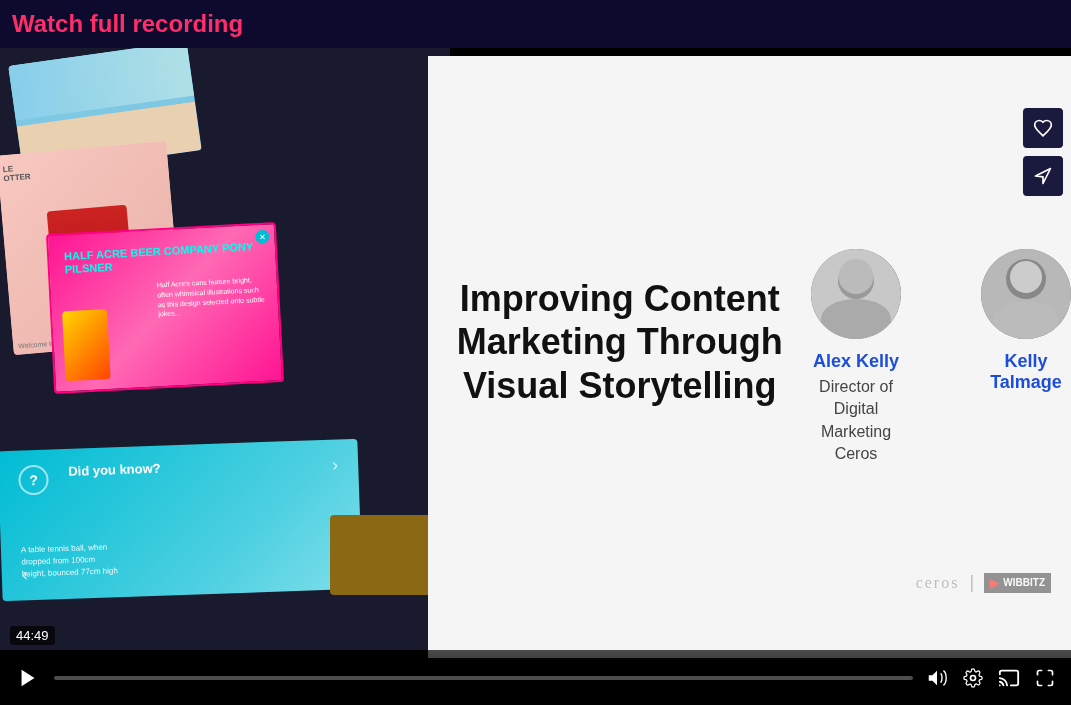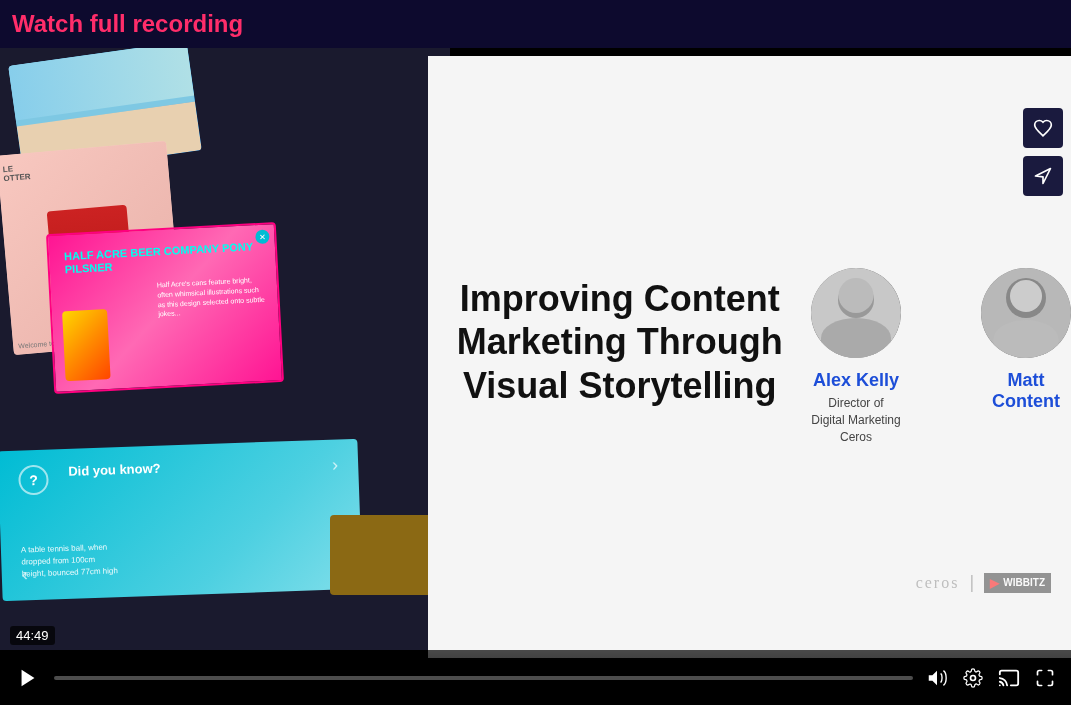--- a/index.html
+++ b/index.html
@@ -153,21 +153,21 @@
     }
 
     .speaker-name {
       font-size: 18px;
       font-weight: 600;
       color: #1d4ed8;
       margin-bottom: 4px;
     }
 
     .speaker-title {
-      font-size: 12px;
+      font-size: 16px;
       color: #444;
       line-height: 1.4;
     }
 
     #slide-logos {
       position: absolute;
       bottom: 65px;
       right: 20px;
       display: flex;
       align-items: center;
@@ -476,21 +476,21 @@
               <svg viewBox="0 0 90 90" width="90" height="90" xmlns="http://www.w3.org/2000/svg">
                 <circle cx="45" cy="45" r="45" fill="#b8b8b8"></circle>
                 <circle cx="45" cy="30" r="20" fill="#888"></circle>
                 <ellipse cx="45" cy="80" rx="33" ry="24" fill="#999"></ellipse>
 
                 <rect x="28" y="62" width="34" height="4" fill="#ccc" opacity="0.6"></rect>
                 <rect x="28" y="68" width="34" height="4" fill="#ccc" opacity="0.6"></rect>
                 <rect x="28" y="74" width="34" height="4" fill="#ccc" opacity="0.6"></rect>
               </svg>
             </div>
-            <div class="speaker-name">Matt Content</div>
+            <div class="speaker-name">Kelly Talmage</div>
           </div>
         </div>
 
         <div id="slide-logos">
           <span id="ceros-logo">ceros</span>
           <span id="divider-logo">|</span>
           <div id="wibbitz-logo">
             <span style="color:#ff0000;font-size:12px;">▶</span>
             <span>WIBBITZ</span>
           </div>

